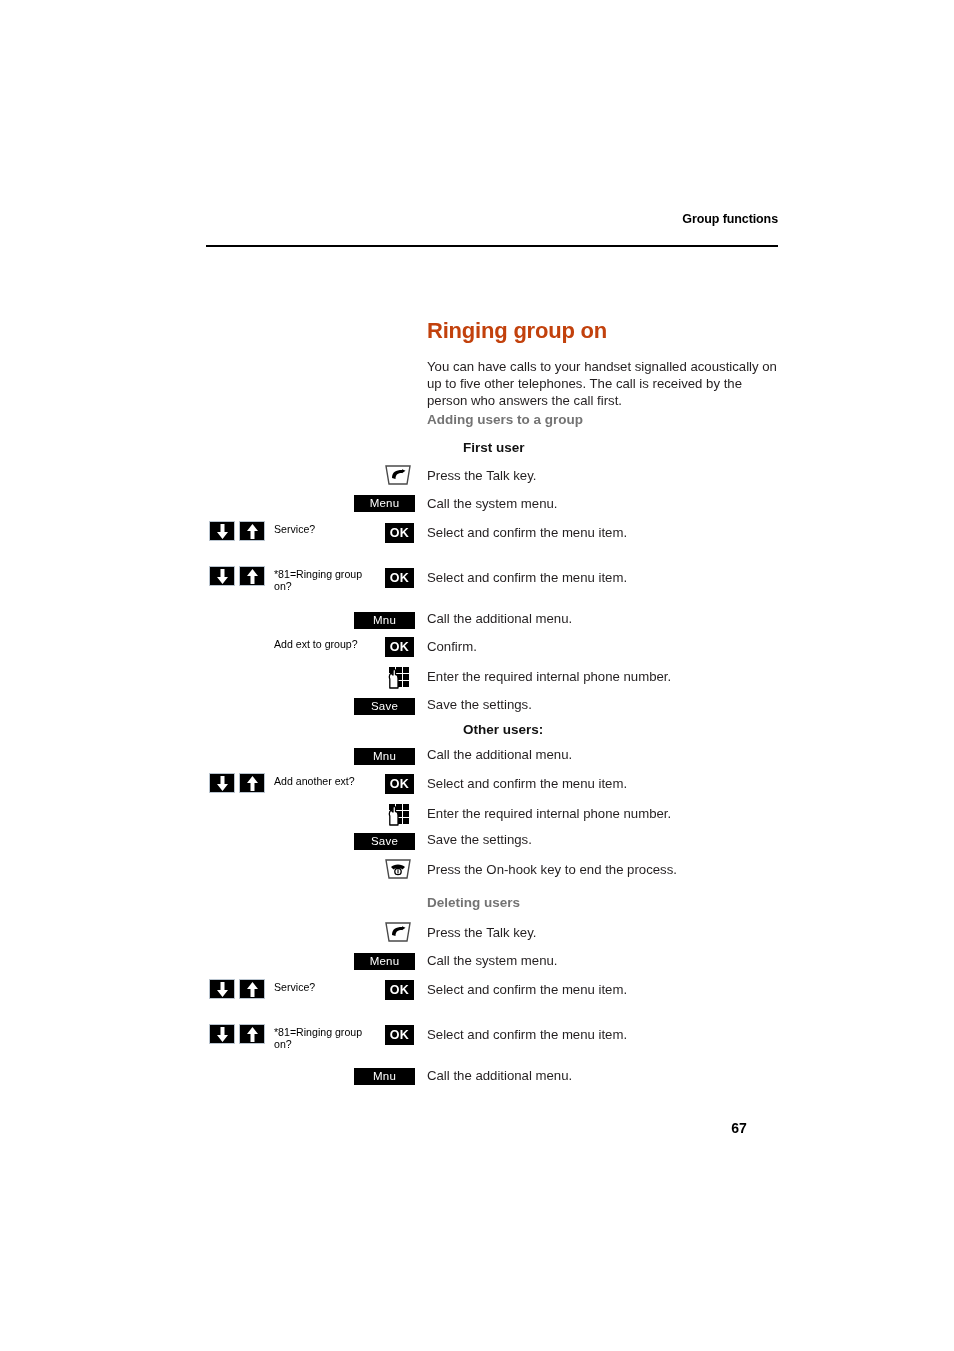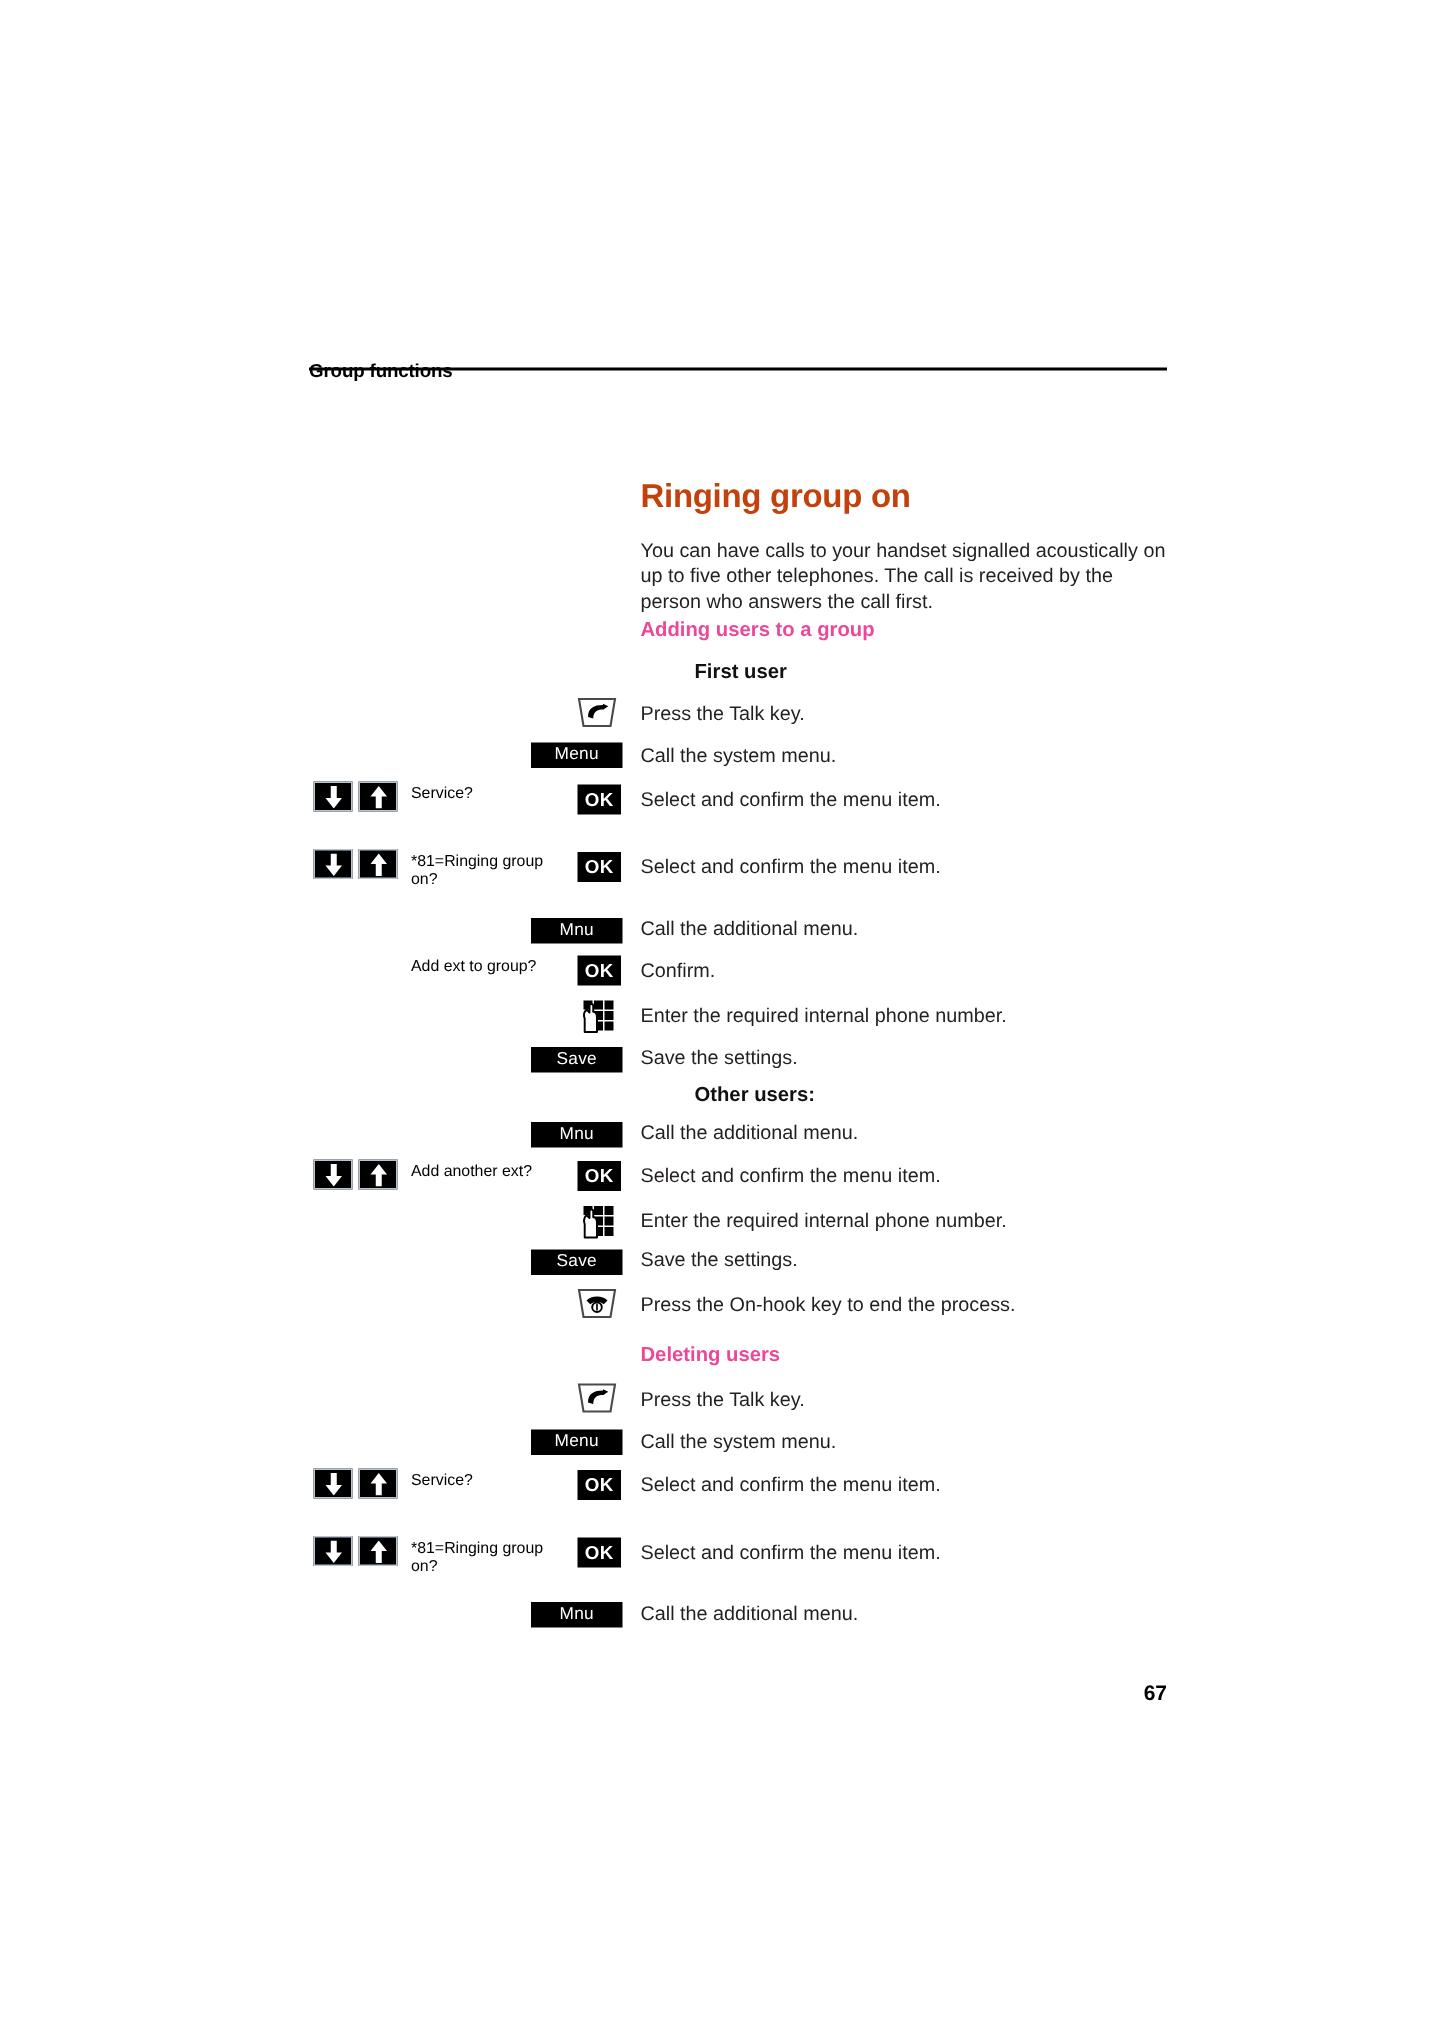--- a/index.html
+++ b/index.html
@@ -19,22 +19,23 @@
   .page {
     position: absolute;
     left: 0; top: 0;
     width: 954px; height: 1351px;
   }
 
   
   .running-head {
     position: absolute;
     left: 206px;
-    top: 240px;
+    top: 212px;
     width: 572px;
+    text-align: right;
     font-size: 12.5px;
     font-weight: bold;
     color: #000000;
     letter-spacing: -0.1px;
   }
   .head-rule {
     position: absolute;
     left: 206px;
     top: 245px;
     width: 572px;
@@ -83,21 +84,21 @@
     width: 352px;
     font-size: 13.2px;
     line-height: 17px;
     color: #231f20;
   }
   .h2 {
     position: absolute;
     left: 427px;
     font-size: 13.5px;
     font-weight: bold;
-    color: #ec4899;
+    color: #737373;
   }
   .h3 {
     position: absolute;
     left: 427px;
     font-size: 13.5px;
     font-weight: bold;
     color: #111111;
     padding-left: 36px;
   }
   .step-text {
@@ -169,21 +170,21 @@
     width: 24px;
     height: 24px;
   }
 
   
   .folio {
     position: absolute;
     left: 700px;
     top: 1120px;
     width: 78px;
-    text-align: right;
+    text-align: center;
     font-size: 14px;
     font-weight: bold;
     color: #000000;
   }
 </style>
 </head>
 <body>
 
 <div class="page">
 

